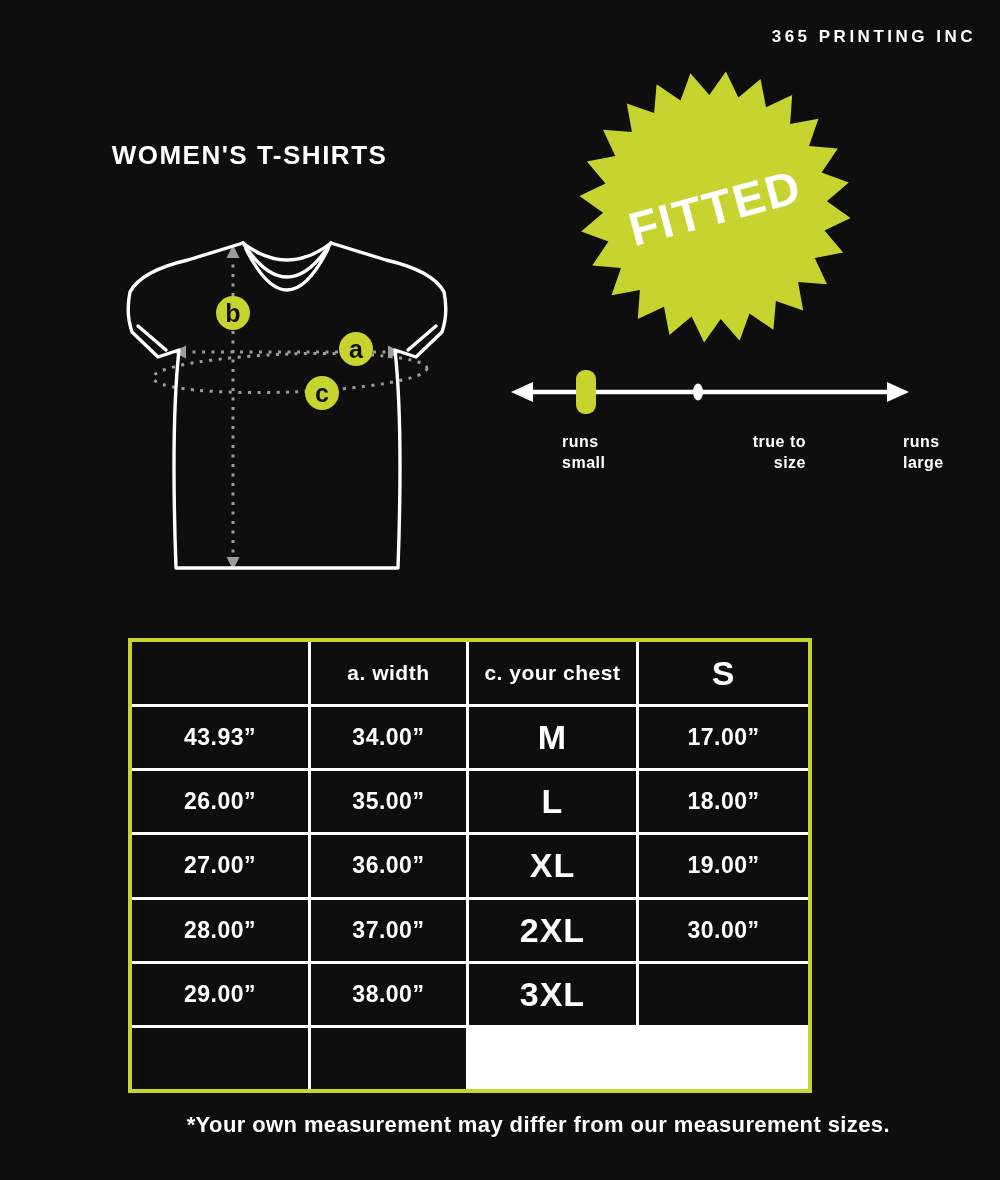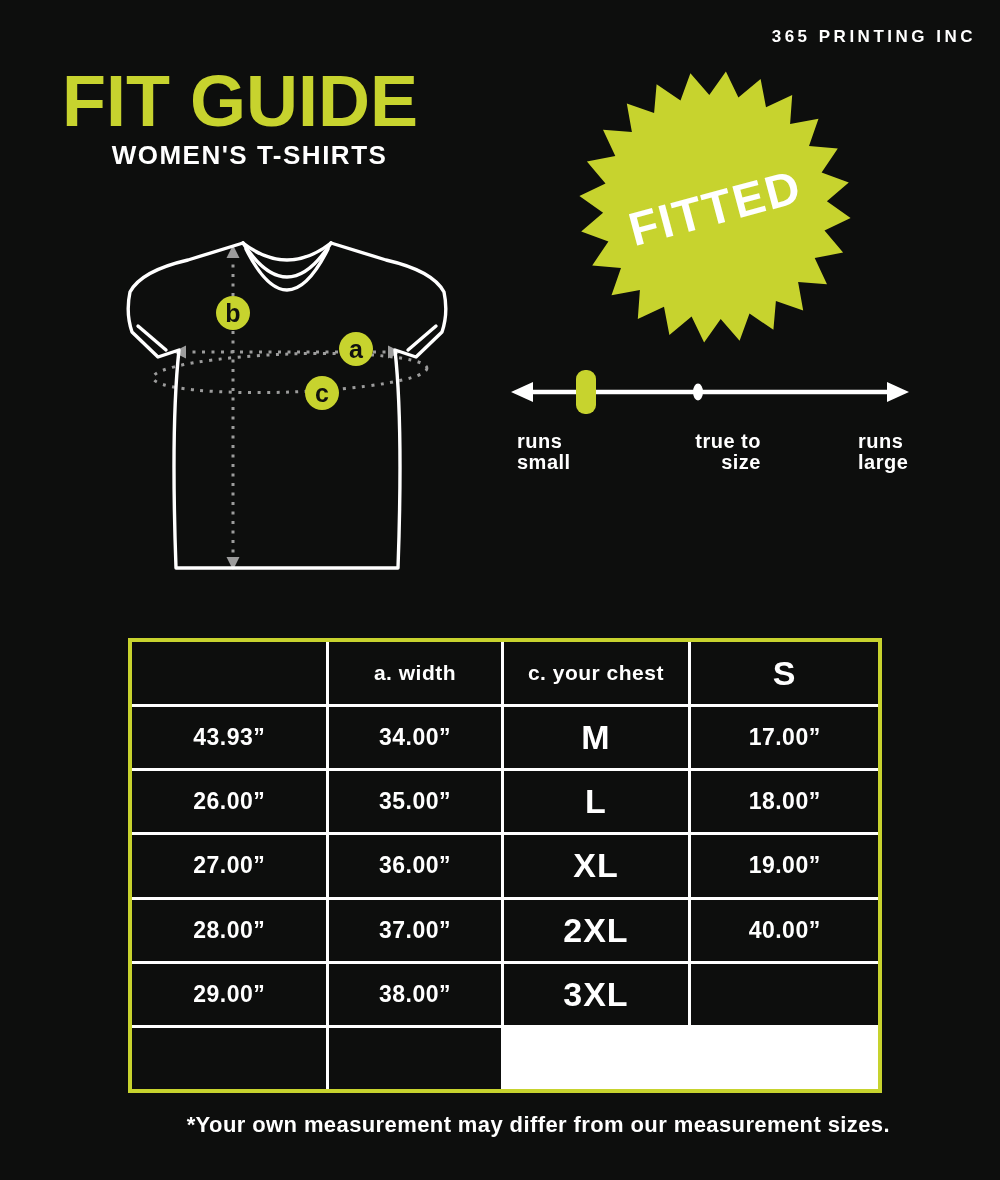--- a/index.html
+++ b/index.html
@@ -31,33 +31,33 @@
   .badge{position:absolute;left:570px;top:62px;width:290px;height:290px;}
   .badge svg{position:absolute;left:0;top:0;}
   .badge-label{
     position:absolute;left:0;top:0;width:290px;height:290px;
     display:flex;align-items:center;justify-content:center;
     transform:rotate(-15deg);
     font-size:47px;font-weight:bold;letter-spacing:2px;color:var(--white);
   }
   .scale-svg{position:absolute;left:505px;top:358px;}
   .scale-label{
-    position:absolute;font-size:20px;line-height:21px;font-weight:bold;
-    color:var(--white);letter-spacing:0.5px;
+    position:absolute;font-size:16px;line-height:21px;font-weight:bold;
+    color:var(--white);letter-spacing:0.5px;margin-left:45px;
   }
   .scale-label.l{left:517px;top:431px;text-align:left;}
   .scale-label.c{left:655px;top:431px;width:106px;text-align:right;}
   .scale-label.r{left:858px;top:431px;text-align:left;}
   .shirt-svg{position:absolute;left:110px;top:225px;}
   .shirt-marker-letter{
     font-family:"Liberation Sans","DejaVu Sans",sans-serif;
     font-size:25px;font-weight:bold;fill:#10110f;
   }
   .size-table{
-    position:absolute;left:128px;top:638px;width:754px;height:455px;
+    position:absolute;left:128px;top:638px;width:684px;height:455px;
     border:4px solid var(--accent);background:var(--white);
     display:grid;
     grid-template-columns:201fr 177fr 191fr 193fr;
     grid-template-rows:66fr 65fr 65fr 65fr 65fr 65fr 65fr;
     gap:3px;
   }
   .cell{
     background:var(--bg);display:flex;align-items:center;justify-content:center;
     color:var(--white);font-weight:bold;
   }
@@ -68,21 +68,20 @@
     position:absolute;left:128px;top:1112px;width:762px;text-align:right;
     font-size:22px;font-weight:bold;letter-spacing:0.4px;color:var(--white);
   }
 </style>
 </head>
 <body>
 
 <div class="canvas">
 
   <div class="brand">365 PRINTING INC</div>
-  <div class="title">FIT GUIDE</div>
   <div class="subtitle">WOMEN'S T-SHIRTS</div>
 
   <div class="badge">
     <svg width="290" height="290" viewBox="0 0 290 290">
       <polygon points="155.9,9.4 168.4,35.5 190.6,16.9 196.0,45.3 222.2,33.0 220.1,61.9 248.5,56.8 239.0,84.1 267.8,86.6 251.6,110.5 278.8,120.4 256.9,139.3 280.6,155.9 254.5,168.4 273.1,190.6 244.7,196.0 257.0,222.2 228.1,220.1 233.2,248.5 205.9,239.0 203.4,267.8 179.5,251.6 169.6,278.8 150.7,256.9 134.1,280.6 121.6,254.5 99.4,273.1 94.0,244.7 67.8,257.0 69.9,228.1 41.5,233.2 51.0,205.9 22.2,203.4 38.4,179.5 11.2,169.6 33.1,150.7 9.4,134.1 35.5,121.6 16.9,99.4 45.3,94.0 33.0,67.8 61.9,69.9 56.8,41.5 84.1,51.0 86.6,22.2 110.5,38.4 120.4,11.2 139.3,33.1" style="fill:var(--accent)"></polygon>
     </svg>
     <div class="badge-label">FITTED</div>
   </div>
 
   <svg class="scale-svg" width="410" height="62" viewBox="0 0 410 62">
@@ -158,21 +157,21 @@
     <div class="cell val">18.00”</div>
     <div class="cell val">27.00”</div>
     <div class="cell val">36.00”</div>
 
     <div class="cell size">XL</div>
     <div class="cell val">19.00”</div>
     <div class="cell val">28.00”</div>
     <div class="cell val">37.00”</div>
 
     <div class="cell size">2XL</div>
-    <div class="cell val">40.00”</div>
+    <div class="cell val">30.00”</div>
     <div class="cell val">29.00”</div>
     <div class="cell val">38.00”</div>
 
     <div class="cell size">3XL</div>
     <div class="cell val"></div>
     <div class="cell val"></div>
     <div class="cell val"></div>
   </div>
 
   <div class="footnote">*Your own measurement may differ from our measurement sizes.</div>

